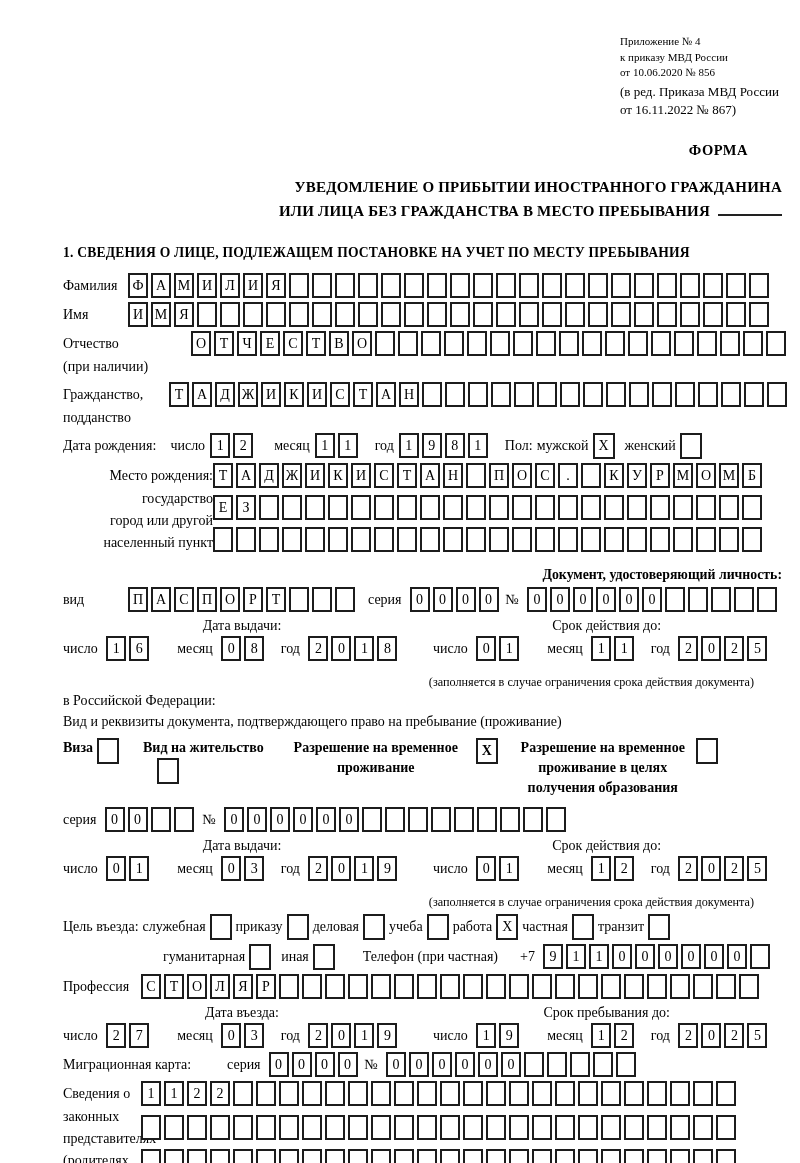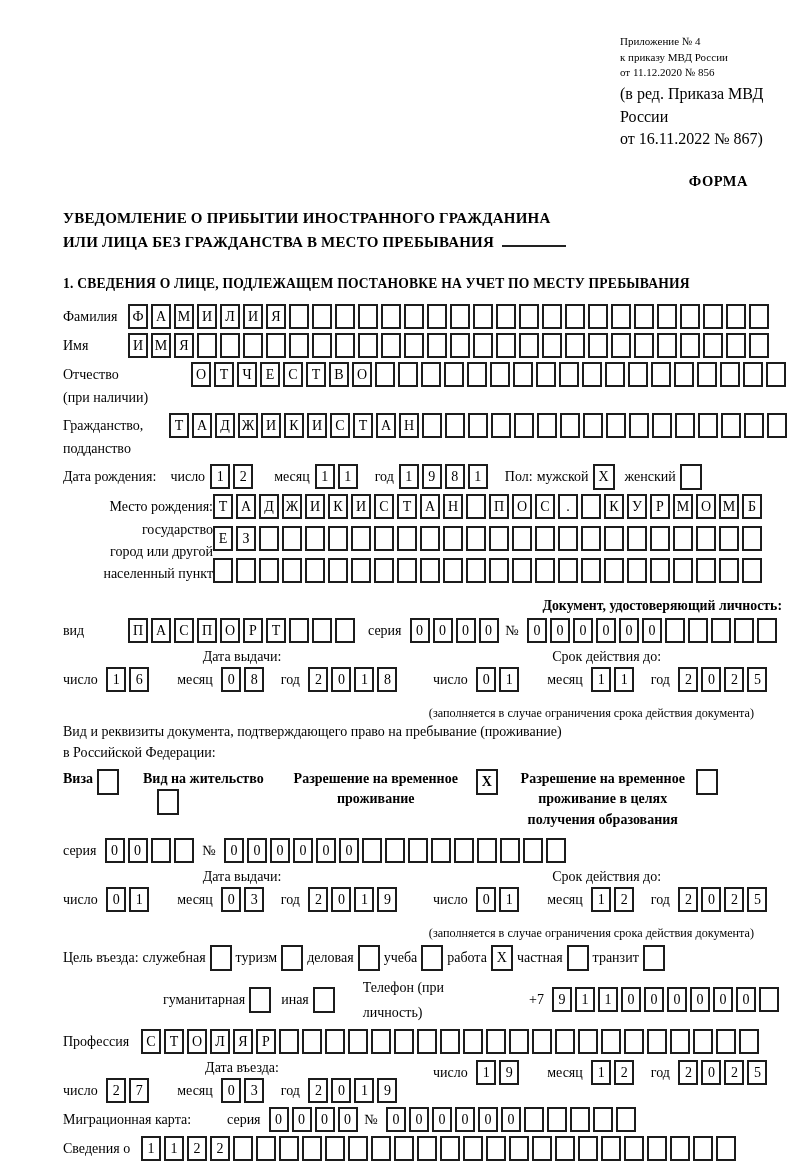--- a/index.html
+++ b/index.html
@@ -4,23 +4,23 @@
 <style>
   html,body{margin:0;padding:0;}
   body{
     width:800px;height:1163px;background:#ffffff;color:#000;
     font-family:"Liberation Serif","DejaVu Serif",serif;
     font-size:14px;overflow:hidden;
   }
   .page{padding:34px 18px 0 63px;box-sizing:border-box;width:800px;height:1163px;}
   
   .annex{margin-left:557px;font-size:11px;line-height:1.42;}
-  .annex-note{margin-left:557px;font-size:16px;line-height:1.42;margin-top:2px;}
+  .annex-note{margin-left:557px;font-size:13px;line-height:1.42;margin-top:2px;}
   .forma{font-weight:bold;text-align:right;padding-right:34px;font-size:14.5px;margin-top:22px;letter-spacing:.5px;}
-  .title{text-align:left;font-weight:bold;font-size:15px;line-height:1.6;margin-top:16px;letter-spacing:.2px;}
+  .title{text-align:right;font-weight:bold;font-size:15px;line-height:1.6;margin-top:16px;letter-spacing:.2px;}
   .title-underline{display:inline-block;width:64px;border-bottom:2px solid #222;height:14px;margin-left:8px;}
   .section-title{font-weight:bold;font-size:13.6px;margin-top:22px;letter-spacing:.2px;}
   
   .frow{display:flex;align-items:center;margin-top:4px;}
   .frow.top{align-items:flex-start;}
   .flabel{font-size:14px;flex:none;line-height:25px;}
   .flabel .l2{line-height:22px;}
   .w65{width:65px;} .w128{width:128px;} .w106{width:106px;} .w150{width:150px;text-align:right;} .w72{width:74px;}
   .boxrow{white-space:nowrap;line-height:0;}
   .box{
@@ -58,21 +58,21 @@
   .indent100{margin-left:100px;}
 </style>
 </head>
 <body>
 
 <div class="page">
 
   <div class="annex">
     <div>Приложение № 4</div>
     <div>к приказу МВД России</div>
-    <div>от 11.12.2020 № 856</div>
+    <div>от 10.06.2020 № 856</div>
   </div>
   <div class="annex-note">
     <div>(в ред. Приказа МВД России</div>
     <div>от 16.11.2022 № 867)</div>
   </div>
   <div class="forma">ФОРМА</div>
 
   <div class="title">
     <div>УВЕДОМЛЕНИЕ О ПРИБЫТИИ ИНОСТРАННОГО ГРАЖДАНИНА</div>
     <div><span>ИЛИ ЛИЦА БЕЗ ГРАЖДАНСТВА В МЕСТО ПРЕБЫВАНИЯ</span><span class="title-underline"></span></div>
@@ -170,22 +170,22 @@
         <span class="gap8"></span>
         <span class="dlabel">месяц</span>
         <span class="boxrow boxinline"><span class="box filled">1</span><span class="box filled">1</span></span>
         <span class="dlabel">год</span>
         <span class="boxrow boxinline"><span class="box filled">2</span><span class="box filled">0</span><span class="box filled">2</span><span class="box filled">5</span></span>
       </div>
     </div>
   </div>
   <div class="small-note">(заполняется в случае ограничения срока действия документа)</div>
 
+  <div class="plain">в Российской Федерации:</div>
   <div class="plain mt6">Вид и реквизиты документа, подтверждающего право на пребывание (проживание)</div>
-  <div class="plain">в Российской Федерации:</div>
 
   <div class="permit-row">
     <div class="permit-item">
       <span class="permit-label">Виза</span>
       <span class="box checkbox"></span>
     </div>
     <div class="permit-item" style="margin-left:20px;flex-direction:column;">
       <span class="permit-label">Вид на жительство</span>
       <span class="box checkbox" style="margin-left:14px;"></span>
     </div>
@@ -240,40 +240,40 @@
         <span class="boxrow boxinline"><span class="box filled">2</span><span class="box filled">0</span><span class="box filled">2</span><span class="box filled">5</span></span>
       </div>
     </div>
   </div>
   <div class="small-note">(заполняется в случае ограничения срока действия документа)</div>
 
   <div class="frow mt6">
     <span class="inline-label">Цель въезда:</span>
     <span class="inline-label ml4">служебная</span>
     <span class="box checkbox"></span>
-    <span class="inline-label">туризм</span>
+    <span class="inline-label">приказу</span>
     <span class="box checkbox"></span>
     <span class="inline-label">деловая</span>
     <span class="box checkbox"></span>
     <span class="inline-label">учеба</span>
     <span class="box checkbox"></span>
     <span class="inline-label">работа</span>
     <span class="box checkbox">X</span>
     <span class="inline-label">частная</span>
     <span class="box checkbox"></span>
     <span class="inline-label">транзит</span>
     <span class="box checkbox"></span>
   </div>
 
   <div class="frow indent100">
     <span class="inline-label">гуманитарная</span>
     <span class="box checkbox"></span>
     <span class="inline-label ml6">иная</span>
     <span class="box checkbox"></span>
-    <span class="inline-label" style="margin-left:24px;">Телефон (при личность)</span>
+    <span class="inline-label" style="margin-left:24px;">Телефон (при частная)</span>
     <span class="inline-label" style="margin-left:22px;margin-right:8px;">+7</span>
     <span class="boxrow boxinline"><span class="box filled">9</span><span class="box filled">1</span><span class="box filled">1</span><span class="box filled">0</span><span class="box filled">0</span><span class="box filled">0</span><span class="box filled">0</span><span class="box filled">0</span><span class="box filled">0</span><span class="box"></span></span>
   </div>
 
   <div class="frow mt6">
     <div class="flabel" style="width:78px;">Профессия</div>
     <div class="boxrow"><span class="box filled">С</span><span class="box filled">Т</span><span class="box filled">О</span><span class="box filled">Л</span><span class="box filled">Я</span><span class="box filled">Р</span><span class="box"></span><span class="box"></span><span class="box"></span><span class="box"></span><span class="box"></span><span class="box"></span><span class="box"></span><span class="box"></span><span class="box"></span><span class="box"></span><span class="box"></span><span class="box"></span><span class="box"></span><span class="box"></span><span class="box"></span><span class="box"></span><span class="box"></span><span class="box"></span><span class="box"></span><span class="box"></span><span class="box"></span></div>
   </div>
 
   <div class="daterow">
@@ -283,20 +283,21 @@
         <span class="dlabel">число</span>
         <span class="boxrow boxinline"><span class="box filled">2</span><span class="box filled">7</span></span>
         <span class="gap8"></span>
         <span class="dlabel">месяц</span>
         <span class="boxrow boxinline"><span class="box filled">0</span><span class="box filled">3</span></span>
         <span class="dlabel">год</span>
         <span class="boxrow boxinline"><span class="box filled">2</span><span class="box filled">0</span><span class="box filled">1</span><span class="box filled">9</span></span>
       </div>
     </div>
     <div class="datehalf right">
+      <div class="dateheading">Срок пребывания до:</div>
       <div class="dategroup">
         <span class="dlabel">число</span>
         <span class="boxrow boxinline"><span class="box filled">1</span><span class="box filled">9</span></span>
         <span class="gap8"></span>
         <span class="dlabel">месяц</span>
         <span class="boxrow boxinline"><span class="box filled">1</span><span class="box filled">2</span></span>
         <span class="dlabel">год</span>
         <span class="boxrow boxinline"><span class="box filled">2</span><span class="box filled">0</span><span class="box filled">2</span><span class="box filled">5</span></span>
       </div>
     </div>

